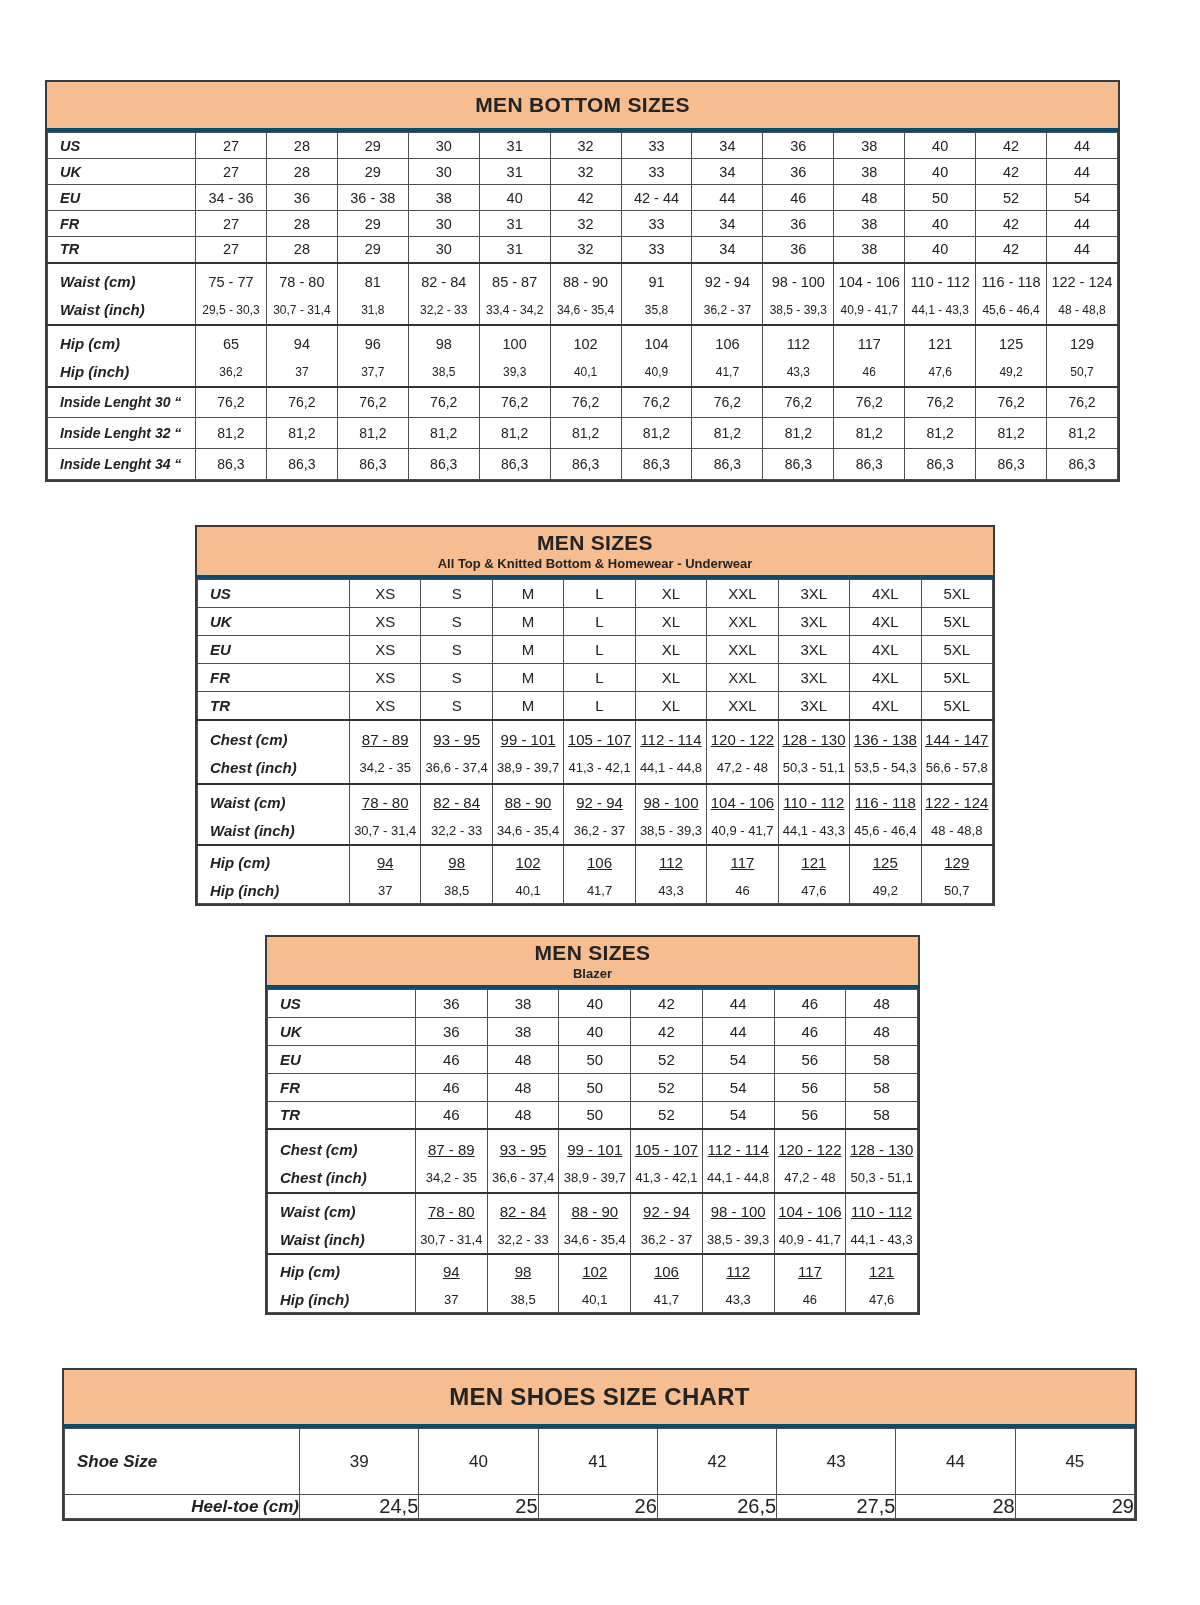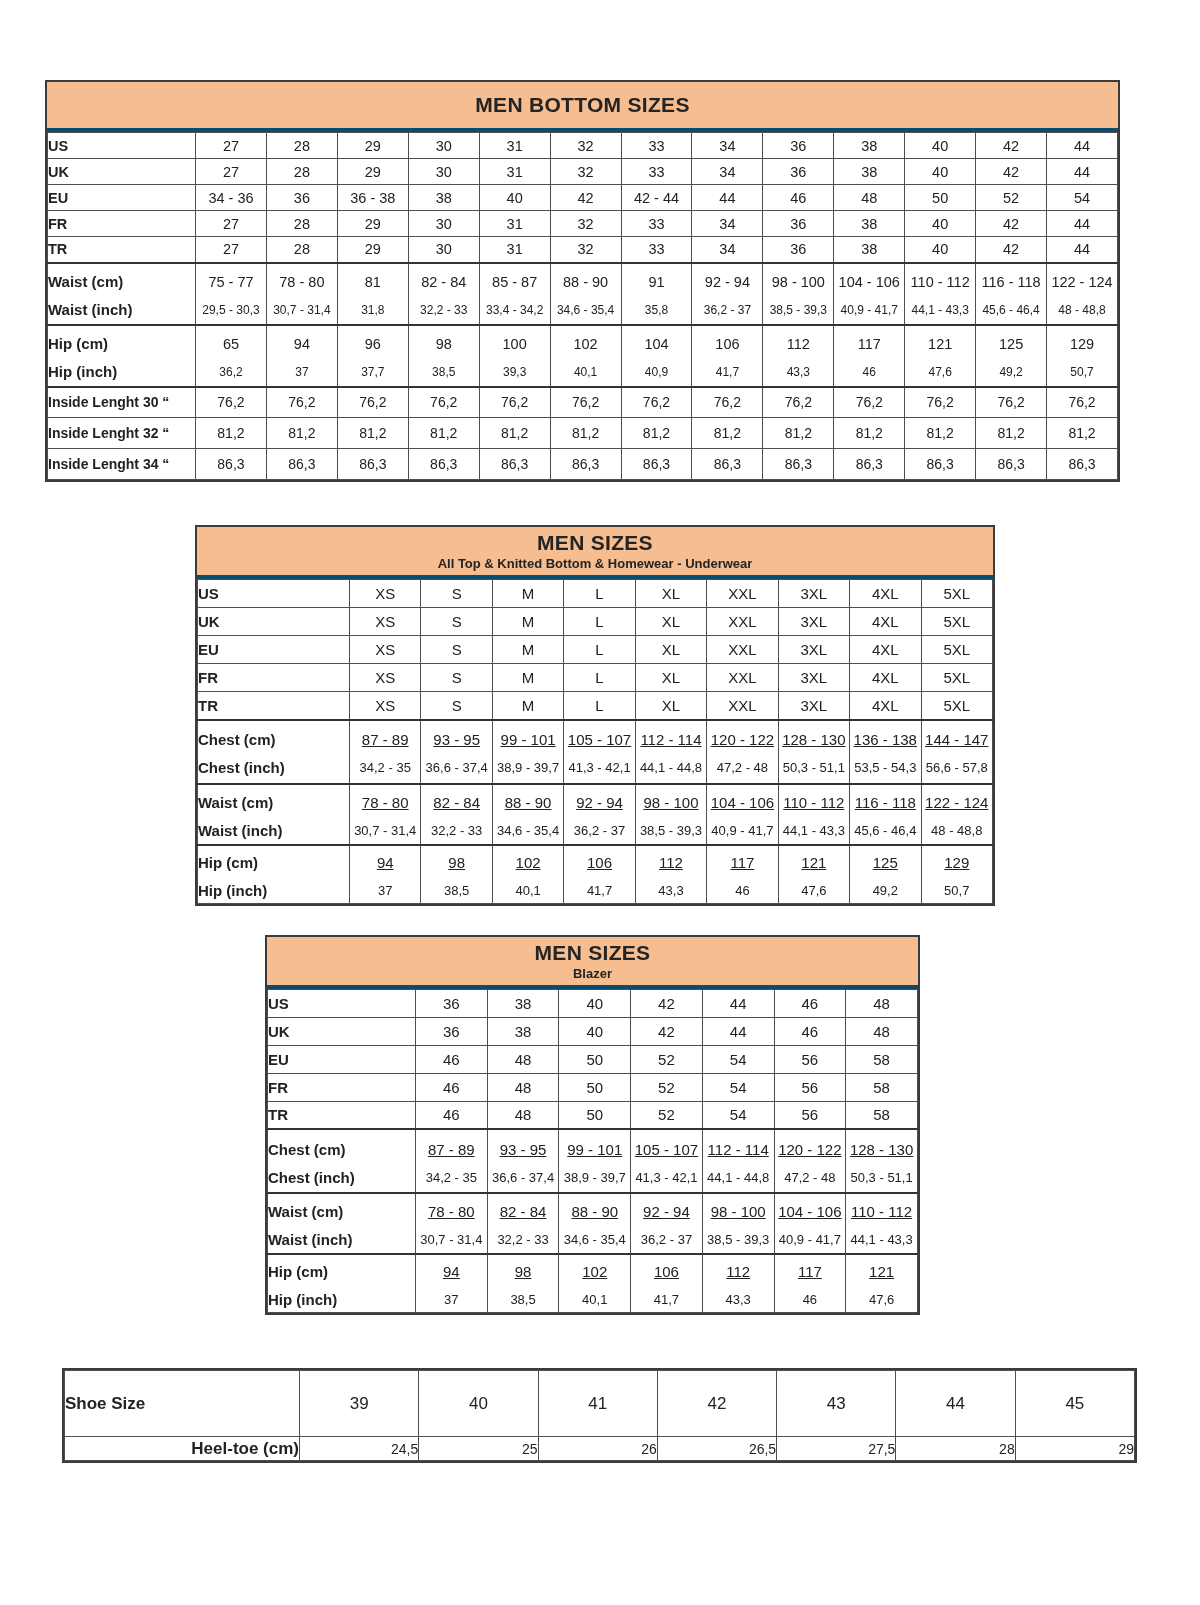--- a/index.html
+++ b/index.html
@@ -24,21 +24,21 @@
   #t4 .band { height:58px; }
   .title { font-weight:700; font-size:21px; letter-spacing:.3px; color:#242424; }
   #t4 .title { font-size:24px; }
   .subtitle { font-weight:700; font-size:13px; margin-top:1px; color:#242424; }
 
   table { border-collapse:collapse; width:100%; table-layout:fixed; }
   th, td {
     border:1.5px solid #4e4e4e; padding:0; text-align:center;
     font-weight:400; white-space:nowrap; overflow:hidden; vertical-align:middle;
   }
-  th.lbl { text-align:left; font-weight:700; }
+  th.lbl { text-align:left; padding-left:12px; font-weight:700;font-style:italic; }
 
   #t1 col.label-col { width:148px; }
   #t2 col.label-col { width:152px; }
   #t3 col.label-col { width:148px; }
   #t4 col.label-col { width:235px; }
 
   tr.row-size  > * { height:26px; font-size:14.5px; }
   #t2 tr.row-size > *, #t3 tr.row-size > * { height:28px; font-size:15px; }
   tr.row-length > * { height:31px; font-size:14px; }
   #t1 tr.row-length th.lbl { font-size:14px; }
@@ -55,21 +55,21 @@
   #t2 .vp, #t3 .vp { font-size:15px; line-height:33px;text-decoration:underline; }
   #t2 .vs, #t3 .vs { font-size:13px; line-height:24px; }
   .lp { font-size:15px; line-height:32px; font-weight:700; }
   .ls { font-size:15px; line-height:24px; font-weight:700; }
   #t2 .lp, #t3 .lp { line-height:33px; }
 
   tr.row-shoe > * { height:66px; font-size:17px; }
   tr.row-shoe td { font-weight:400; }
   tr.row-heel > * { height:24px;text-align:right; }
   tr.row-heel th.lbl { font-size:17px; }
-  tr.row-heel td { font-size:14px;margin-top:10px; }
+  tr.row-heel td { font-size:20px;margin-top:10px; }
   #t4 th.lbl { font-size:17px; }
 </style>
 </head>
 <body>
 
 <main id="tables-root">
     <section class="size-table" id="t1">
       <header class="band">
         <div class="title">MEN BOTTOM SIZES</div>
       </header>
@@ -712,20 +712,23 @@
             </td>
             <td>
               <div class="vp">121</div>
               <div class="vs">47,6</div>
             </td>
           </tr>
         </tbody>
       </table>
     </section>
     <section class="size-table" id="t4">
+      <header class="band">
+        <div class="title">MEN SHOES SIZE CHART</div>
+      </header>
       <table>
         <colgroup>
           <col class="label-col">
           <col>
           <col>
           <col>
           <col>
           <col>
           <col>
           <col>

